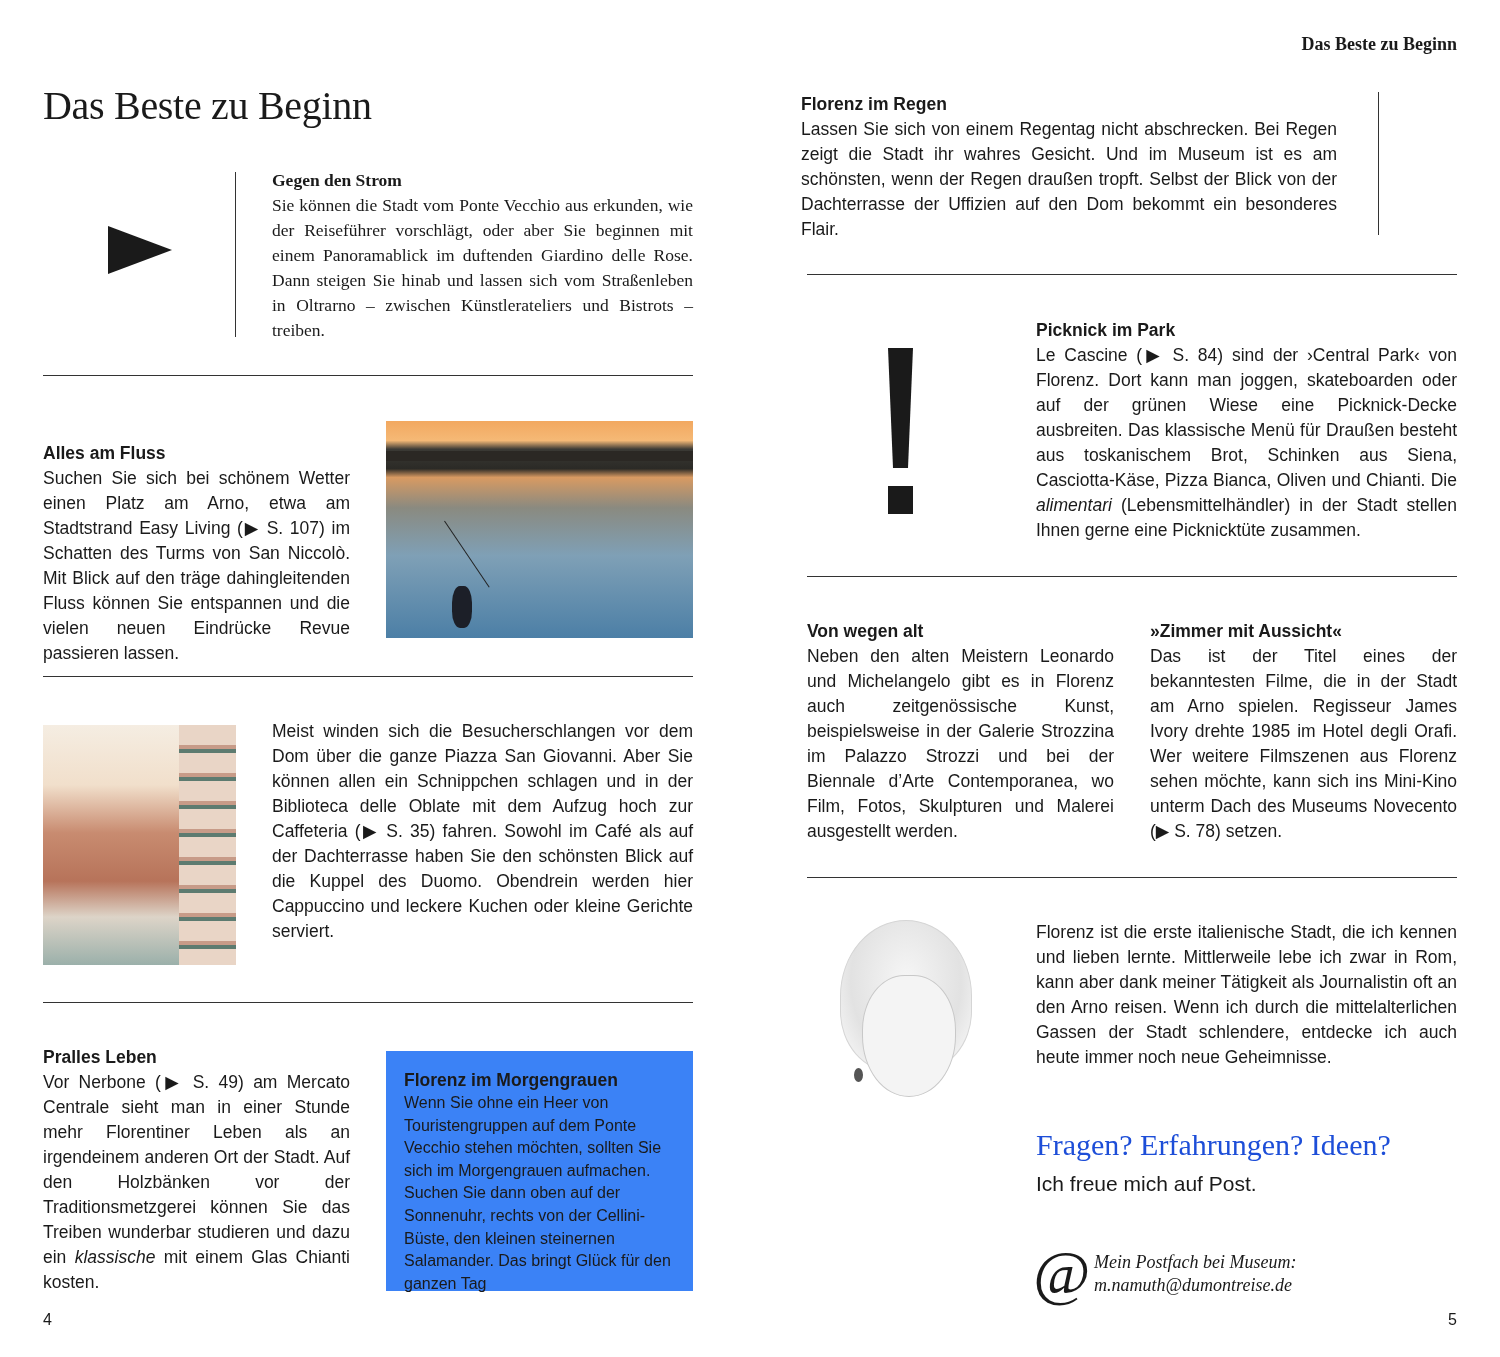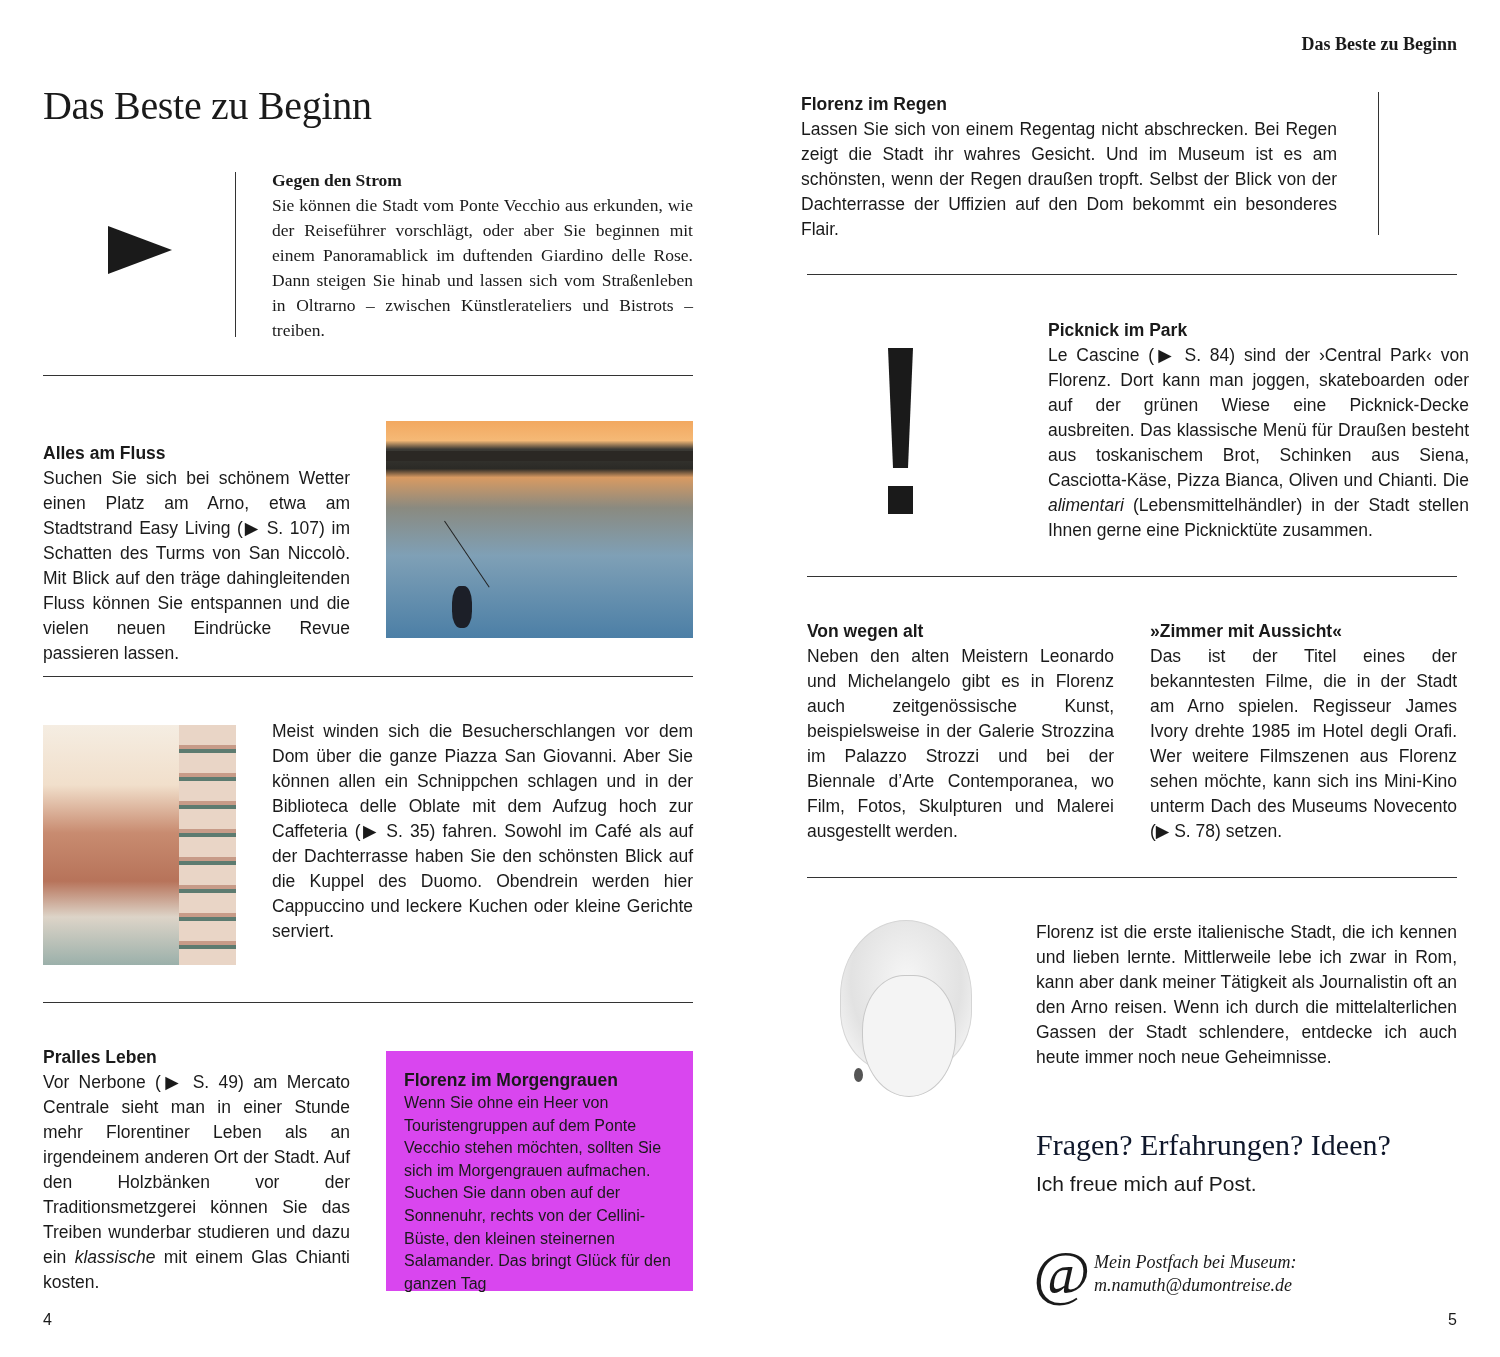--- a/index.html
+++ b/index.html
@@ -45,39 +45,39 @@
 <div class="abs body-text" style="left:272px; top:719px; width:421px;">
   <span>Meist winden sich die Besucherschlangen vor dem Dom über die ganze Piazza San Giovanni. Aber Sie können allen ein Schnippchen schlagen und in der Biblioteca delle Oblate mit dem Aufzug hoch zur Caffeteria (▶ S. 35) fahren. Sowohl im Café als auf der Dachterrasse haben Sie den schönsten Blick auf die Kuppel des Duomo. Obendrein werden hier Cappuccino und leckere Kuchen oder kleine Gerichte serviert.</span>
 </div>
 <div class="rule" style="left:43px; width:650px; top:1002px;"></div>
 
 <div class="abs body-text" style="left:43px; top:1045px; width:307px;">
   <span class="h">Pralles Leben</span>
   <span>Vor Nerbone (▶ S. 49) am Mercato Centrale sieht man in einer Stunde mehr Florentiner Leben als an irgendeinem anderen Ort der Stadt. Auf den Holzbänken vor der Traditionsmetzgerei können Sie das Treiben wunderbar studieren und dazu ein </span><i>klassische</i><span> mit einem Glas Chianti kosten.</span>
 </div>
 
-<div class="abs" style="left:386px; top:1051px; width:307px; height:240px; background:#d946ef; box-sizing:border-box; padding:18px 18px 0 18px;">
+<div class="abs" style="left:386px; top:1051px; width:307px; height:240px; background:#3b82f6; box-sizing:border-box; padding:18px 18px 0 18px;">
   <div style="font-weight:bold; font-size:17.5px; line-height:23px;">Florenz im Morgengrauen</div>
   <div style="font-size:16px; line-height:22.6px;">Wenn Sie ohne ein Heer von Touristengruppen auf dem Ponte Vecchio stehen möchten, sollten Sie sich im Morgengrauen aufmachen. Suchen Sie dann oben auf der Sonnenuhr, rechts von der Cellini-Büste, den kleinen steinernen Salamander. Das bringt Glück für den ganzen Tag</div>
 </div>
 
 <div class="abs" style="left:43px; top:1311px; font-size:16px;">4</div>
 
 <div class="abs body-text" style="left:801px; top:92px; width:536px;">
   <span class="h">Florenz im Regen</span>
   <span>Lassen Sie sich von einem Regentag nicht abschrecken. Bei Regen zeigt die Stadt ihr wahres Gesicht. Und im Museum ist es am schönsten, wenn der Regen draußen tropft. Selbst der Blick von der Dachterrasse der Uffizien auf den Dom bekommt ein besonderes Flair.</span>
 </div>
 <div class="vrule" style="left:1378px; top:92px; height:143px;"></div>
 <div class="rule" style="left:807px; width:650px; top:274px;"></div>
 
 <div class="abs" style="left:888px; top:348px; width:25px; height:170px;">
   <div class="abs" style="left:0; top:0; width:25px; height:120px; background:#1a1a1a; clip-path:polygon(0 0,100% 0,80% 100%,20% 100%);"></div>
   <div class="abs" style="left:0; top:138px; width:25px; height:28px; background:#1a1a1a;"></div>
 </div>
-<div class="abs body-text" style="left:1036px; top:318px; width:421px;margin-left:12px;">
+<div class="abs body-text" style="left:1036px; top:318px; width:421px;">
   <span class="h">Picknick im Park</span>
   <span>Le Cascine (▶ S. 84) sind der ›Central Park‹ von Florenz. Dort kann man joggen, skateboarden oder auf der grünen Wiese eine Picknick-Decke ausbreiten. Das klassische Menü für Draußen besteht aus toskanischem Brot, Schinken aus Siena, Casciotta-Käse, Pizza Bianca, Oliven und Chianti. Die </span><i>alimentari</i><span> (Lebensmittelhändler) in der Stadt stellen Ihnen gerne eine Picknicktüte zusammen.</span>
 </div>
 <div class="rule" style="left:807px; width:650px; top:576px;"></div>
 
 <div class="abs body-text" style="left:807px; top:619px; width:307px;">
   <span class="h">Von wegen alt</span>
   <span>Neben den alten Meistern Leonardo und Michelangelo gibt es in Florenz auch zeitgenössische Kunst, beispielsweise in der Galerie Strozzina im Palazzo Strozzi und bei der Biennale d’Arte Contemporanea, wo Film, Fotos, Skulpturen und Malerei ausgestellt werden.</span>
 </div>
 
@@ -86,21 +86,21 @@
   <span>Das ist der Titel eines der bekanntesten Filme, die in der Stadt am Arno spielen. Regisseur James Ivory drehte 1985 im Hotel degli Orafi. Wer weitere Filmszenen aus Florenz sehen möchte, kann sich ins Mini-Kino unterm Dach des Museums Novecento (▶ S. 78) setzen.</span>
 </div>
 <div class="rule" style="left:807px; width:650px; top:877px;"></div>
 
 <div class="abs" style="left:818px; top:920px; width:175px; height:230px;">
   <div class="abs" style="left:22px; top:0; width:130px; height:150px; border-radius:50% 50% 40% 40%; background:radial-gradient(ellipse at 50% 40%,#f6f6f6 0%,#e2e2e2 60%,#ffffff 100%); border:1px solid #d5d5d5;"></div>
   <div class="abs" style="left:44px; top:55px; width:92px; height:120px; border-radius:45% 45% 50% 50%; background:#f4f4f4; border:1px solid #c8c8c8;"></div>
   <div class="abs" style="left:36px; top:148px; width:9px; height:14px; border-radius:50%; background:#555;"></div>
 </div>
 <div class="abs body-text" style="left:1036px; top:920px; width:421px;">Florenz ist die erste italienische Stadt, die ich kennen und lieben lernte. Mittlerweile lebe ich zwar in Rom, kann aber dank meiner Tätigkeit als Journalistin oft an den Arno reisen. Wenn ich durch die mittelalterlichen Gassen der Stadt schlendere, entdecke ich auch heute immer noch neue Geheimnisse.</div>
-<div class="abs serif" style="left:1036px; top:1128px; font-size:30px; color:#0f172a;">Fragen? Erfahrungen? Ideen?</div>
+<div class="abs serif" style="left:1036px; top:1128px; font-size:30px; color:#1d4ed8;">Fragen? Erfahrungen? Ideen?</div>
 <div class="abs" style="left:1036px; top:1172px; font-size:21px;">Ich freue mich auf Post.</div>
 
 <div class="abs serif" style="left:1033px; top:1237px; font-size:62px; font-style:italic; line-height:70px;">@</div>
 <div class="abs serif" style="left:1094px; top:1251px; font-size:18px; font-style:italic; line-height:23px;">
   <div>Mein Postfach bei Museum:</div>
   <div>m.namuth@dumontreise.de</div>
 </div>
 
 <div class="abs" style="right:43px; top:1311px; font-size:16px;">5</div>
 

